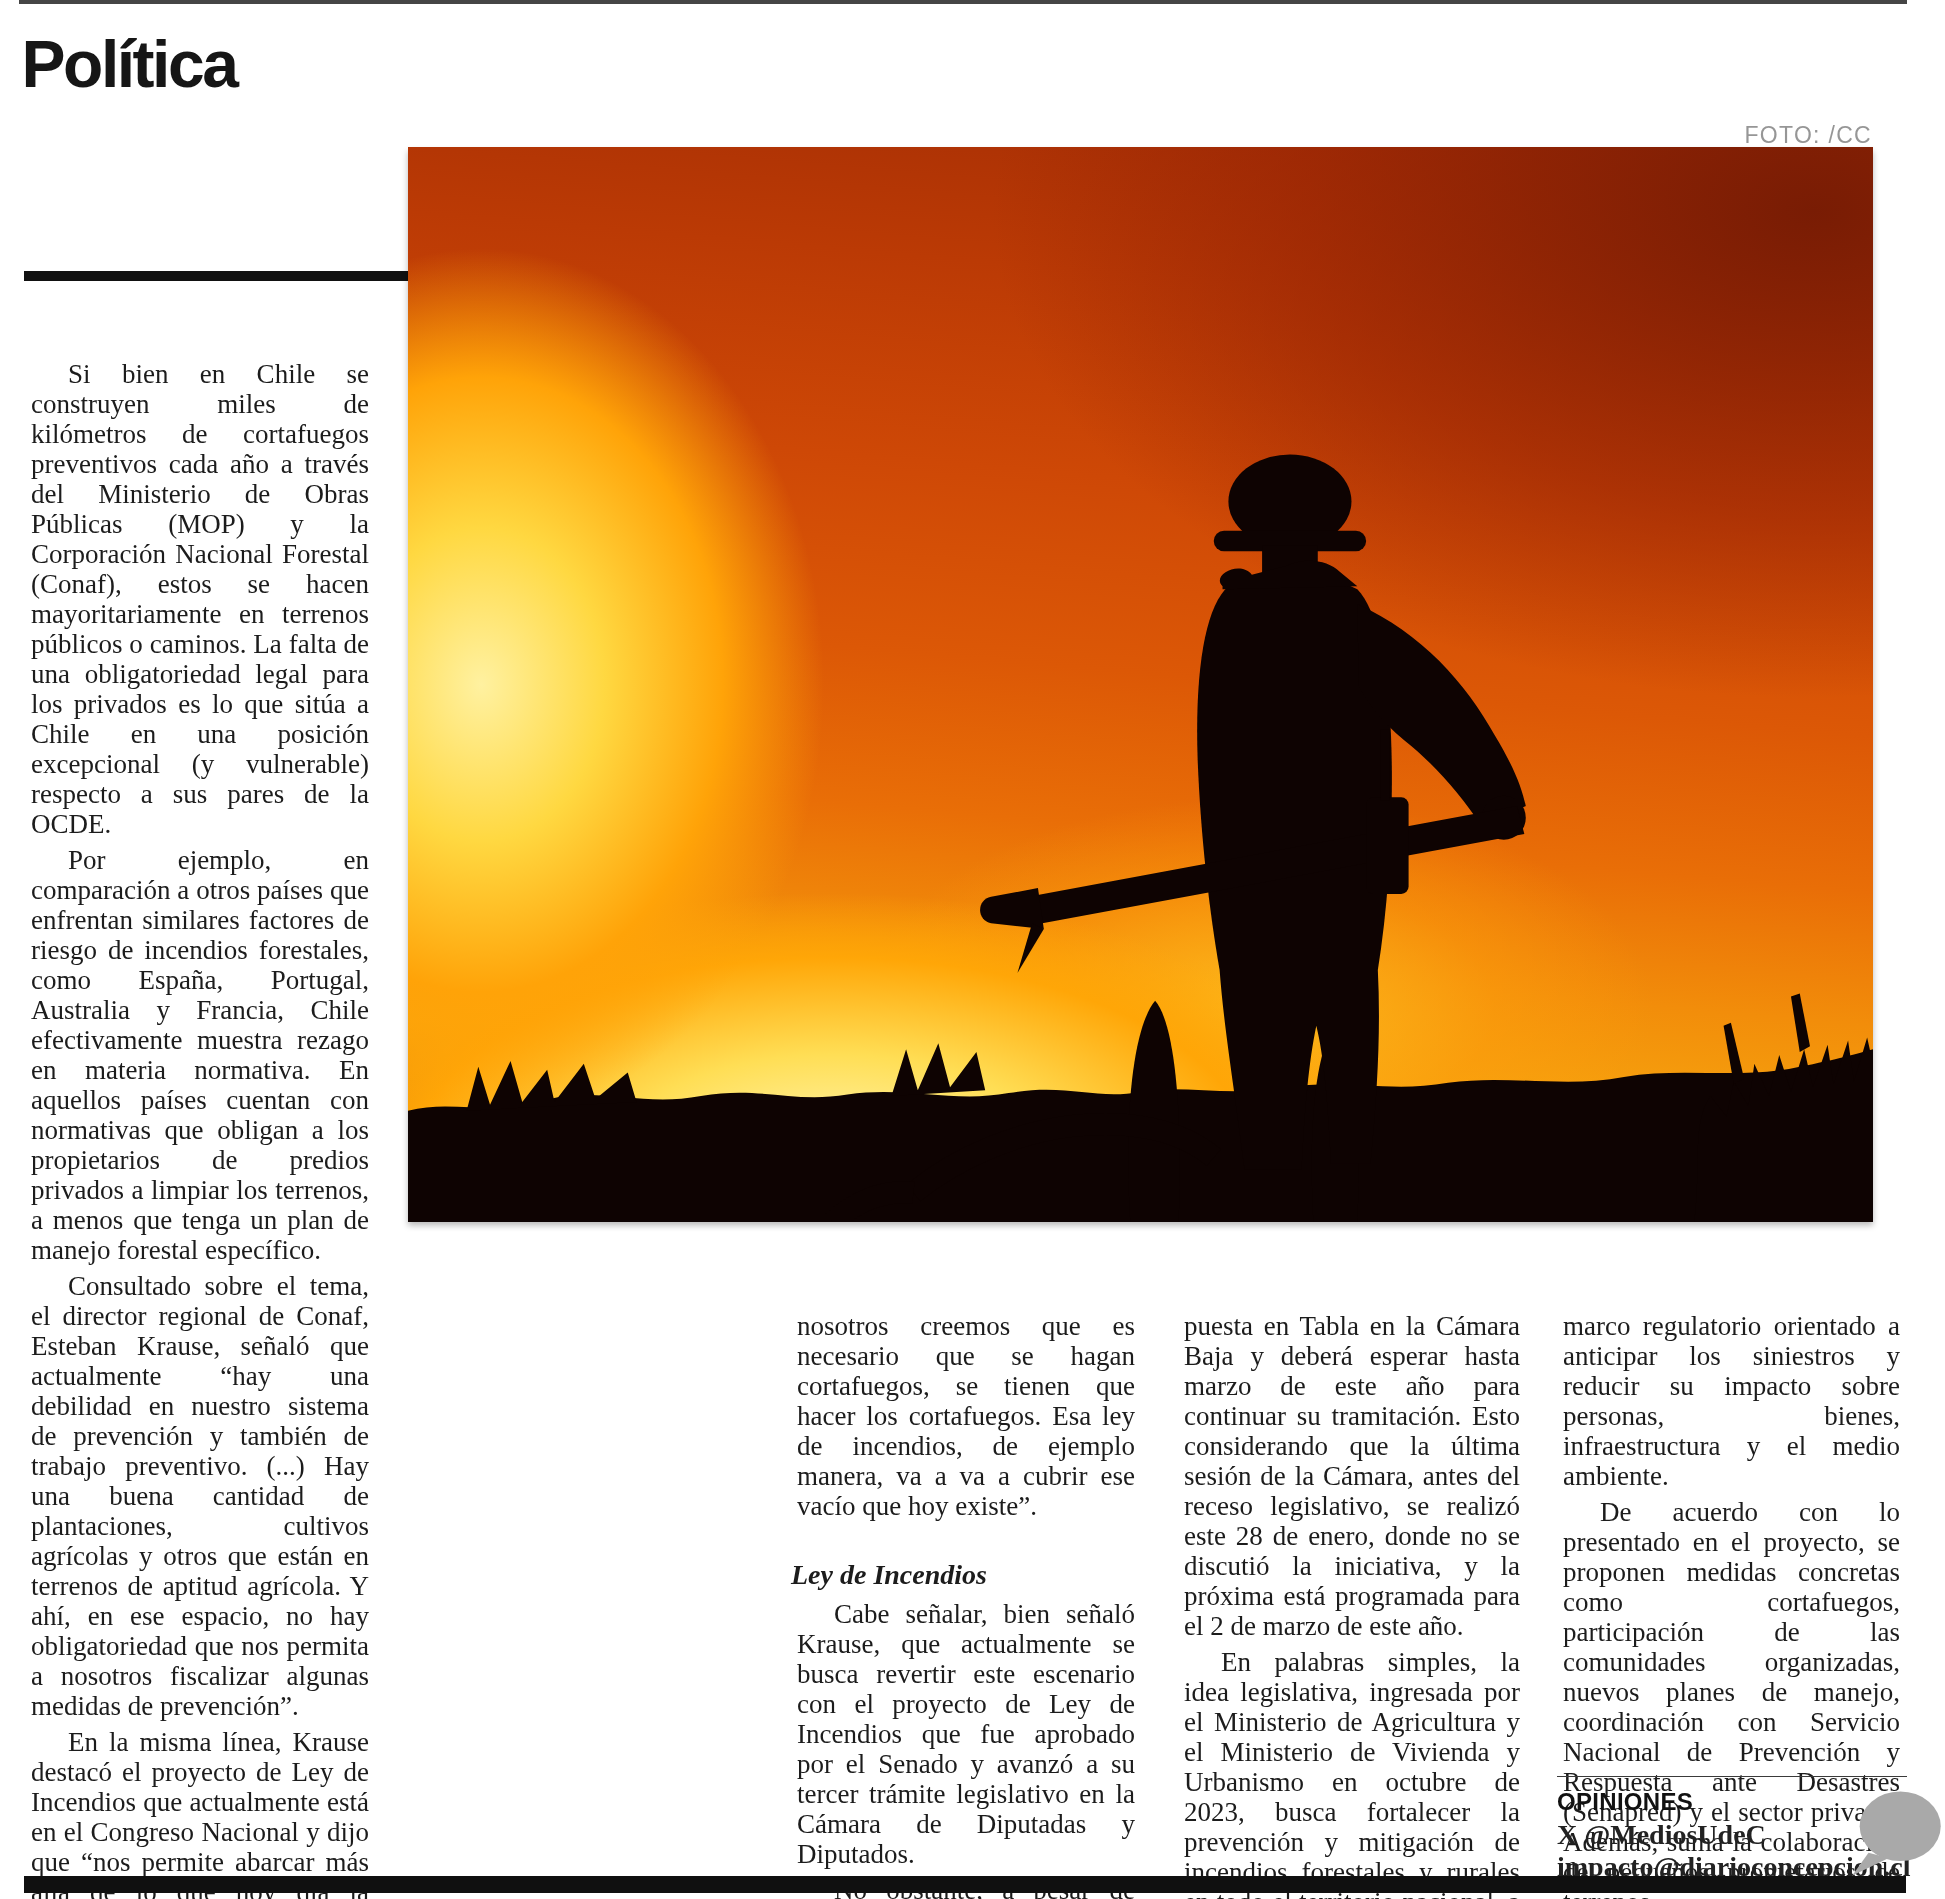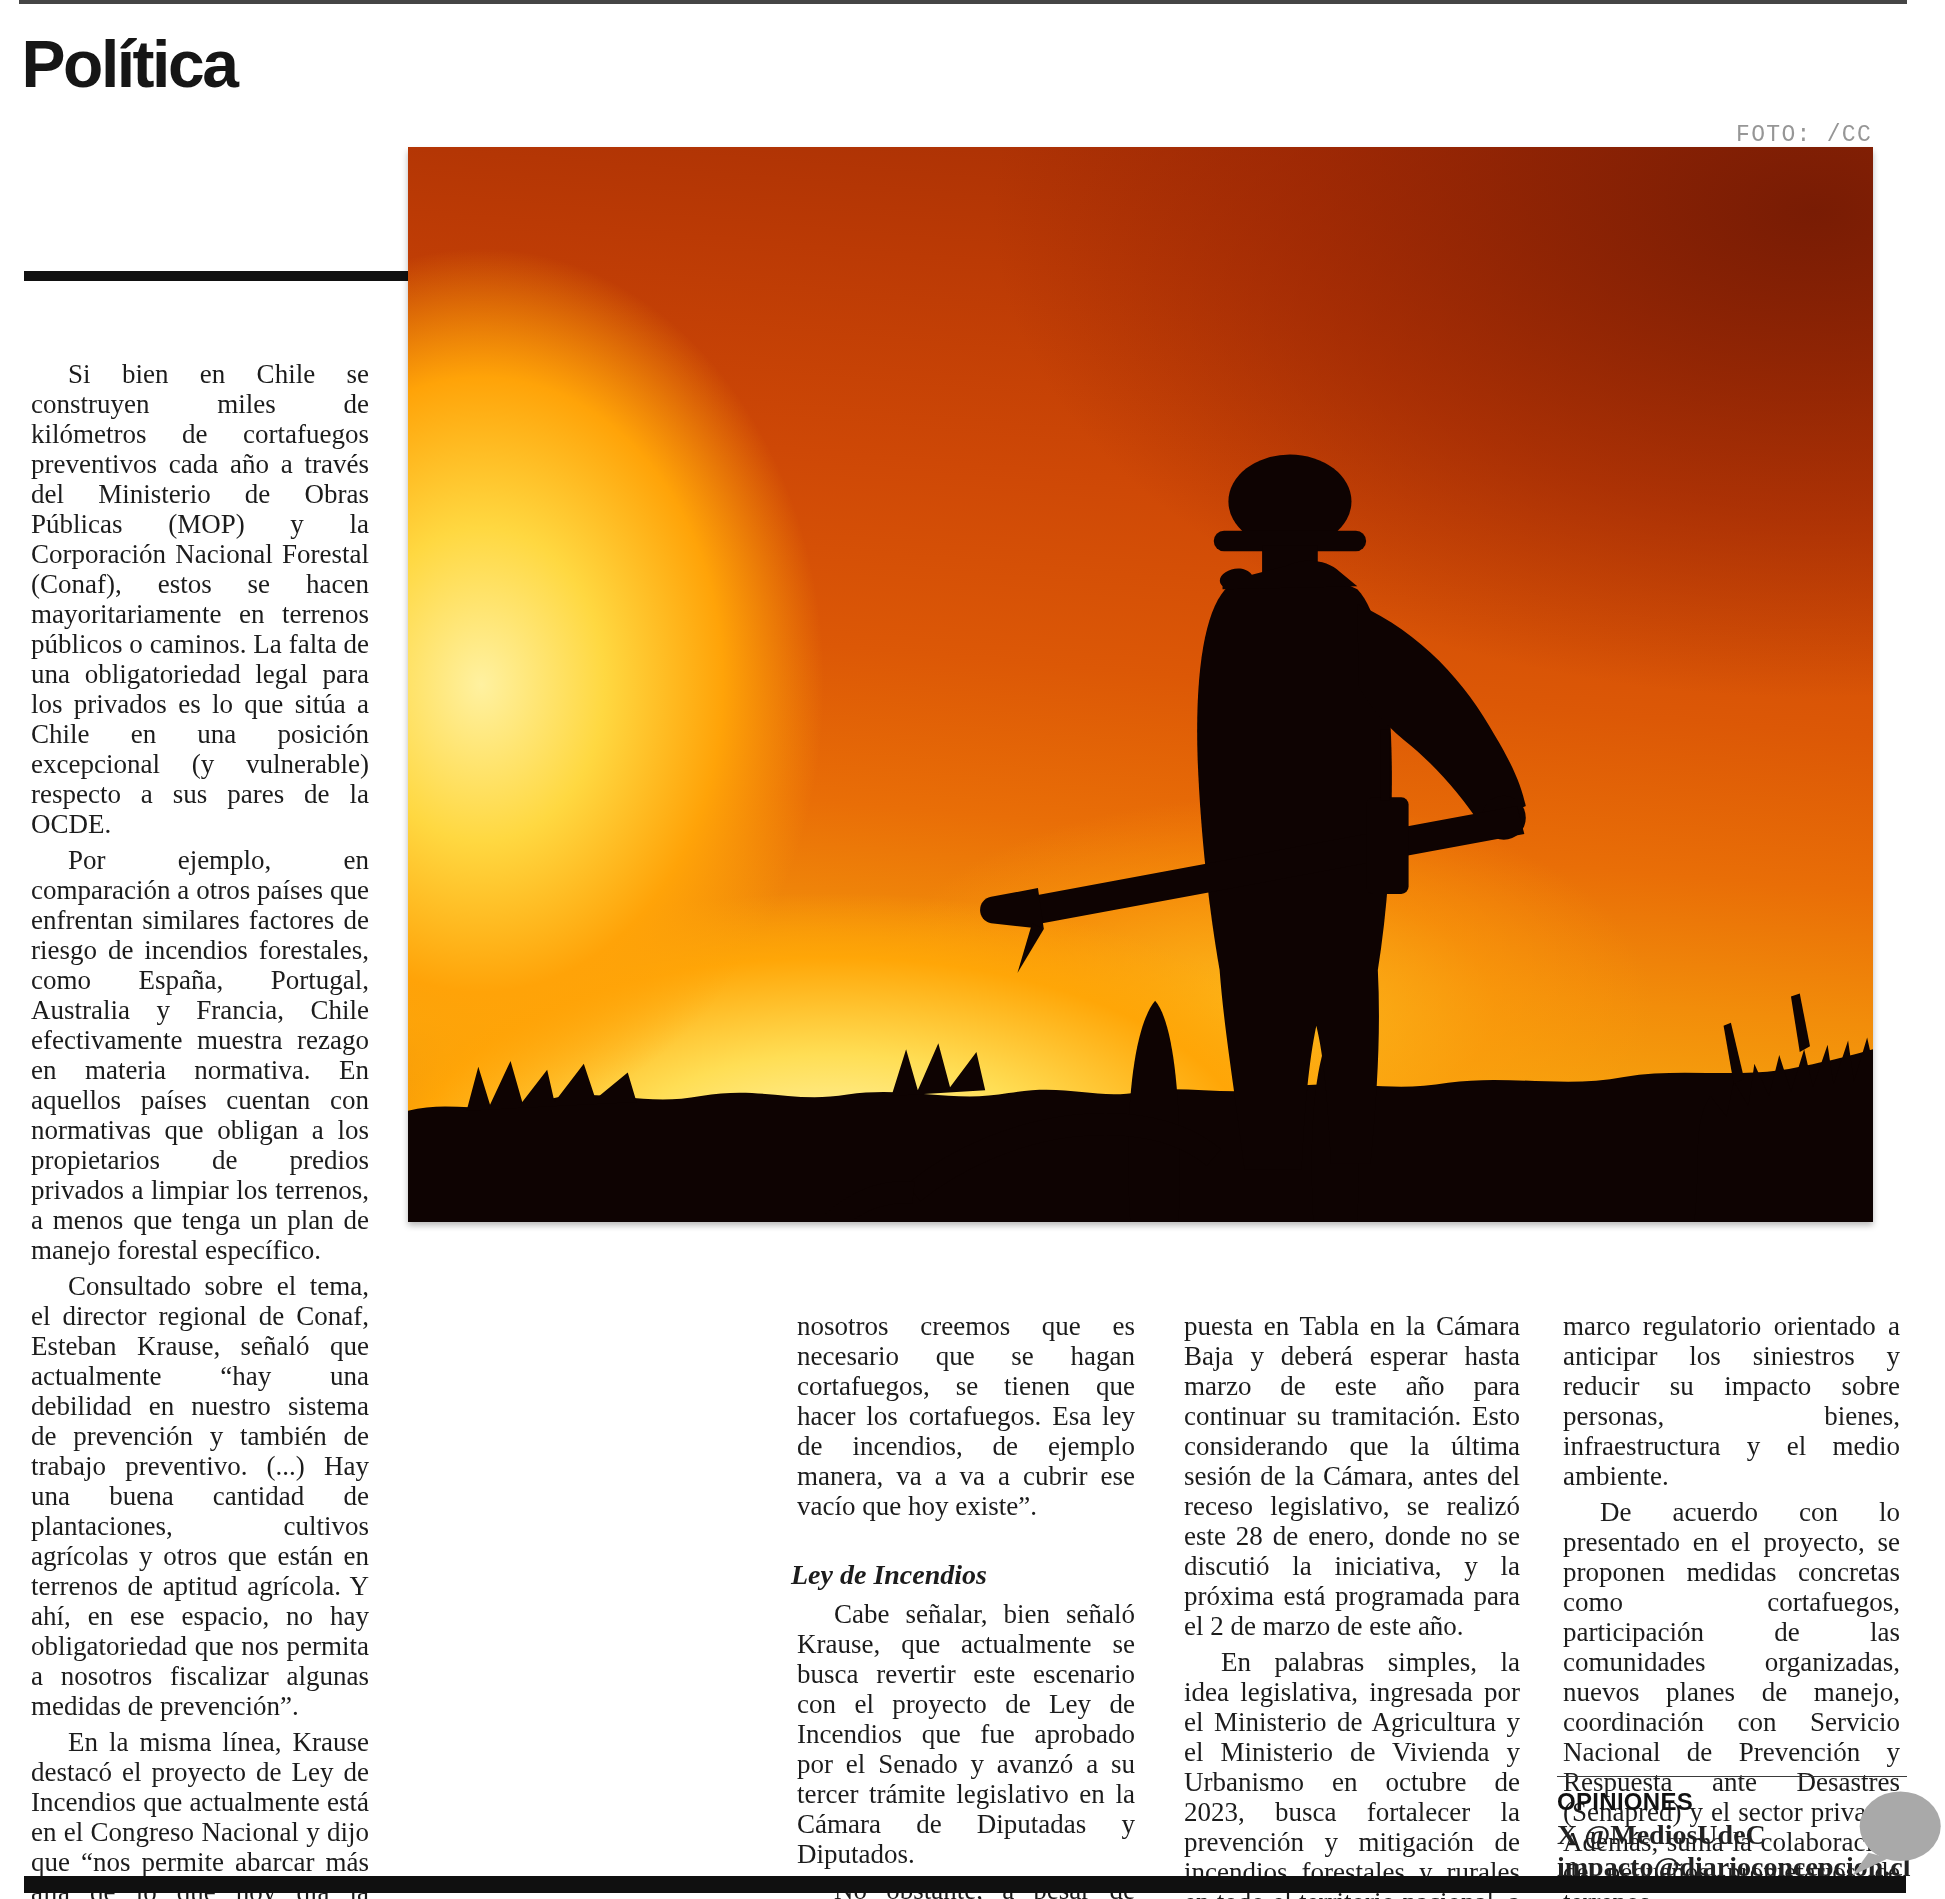--- a/index.html
+++ b/index.html
@@ -20,21 +20,21 @@
     font-family:"Liberation Sans", sans-serif;
     font-weight:700;font-size:66px;letter-spacing:-2.5px;color:#161616;
   }
   .kicker-bar{
     position:absolute;left:24px;top:271px;width:384px;height:10px;
     background:#111111;
   }
   .photo-credit{
     position:absolute;left:1232px;top:122px;width:640px;
     text-align:right;
-    font-family:Liberation Mono, monospace;
+    font-family:Liberation Sans, sans-serif;
     font-size:23px;color:#969696;letter-spacing:1.3px;
   }
   .photo{
     position:absolute;left:408px;top:147px;width:1465px;height:1075px;
     background:
       radial-gradient(ellipse 30% 52% at 5% 50%, #fff1a0 0%, #ffd841 28%, #ffa308 55%, rgba(255,140,6,0) 78%),
       radial-gradient(ellipse 46% 30% at 29% 94%, #fff6b4 0%, #ffde55 32%, #ffa607 62%, rgba(242,115,5,0) 82%),
       radial-gradient(ellipse 36% 26% at 58% 80%, rgba(255,190,30,.85) 0%, rgba(255,160,12,.45) 45%, rgba(255,150,10,0) 75%),
       radial-gradient(ellipse 72% 58% at 96% 6%, rgba(118,27,4,.95) 0%, rgba(146,33,4,.55) 48%, rgba(146,33,4,0) 78%),
       linear-gradient(185deg, #a62e05 0%, #bb3a05 16%, #ce4806 33%, #dc5806 49%, #e96e07 62%, #f28d0a 73%, #f7a50e 83%, #d97907 93%, #94430a 100%);

